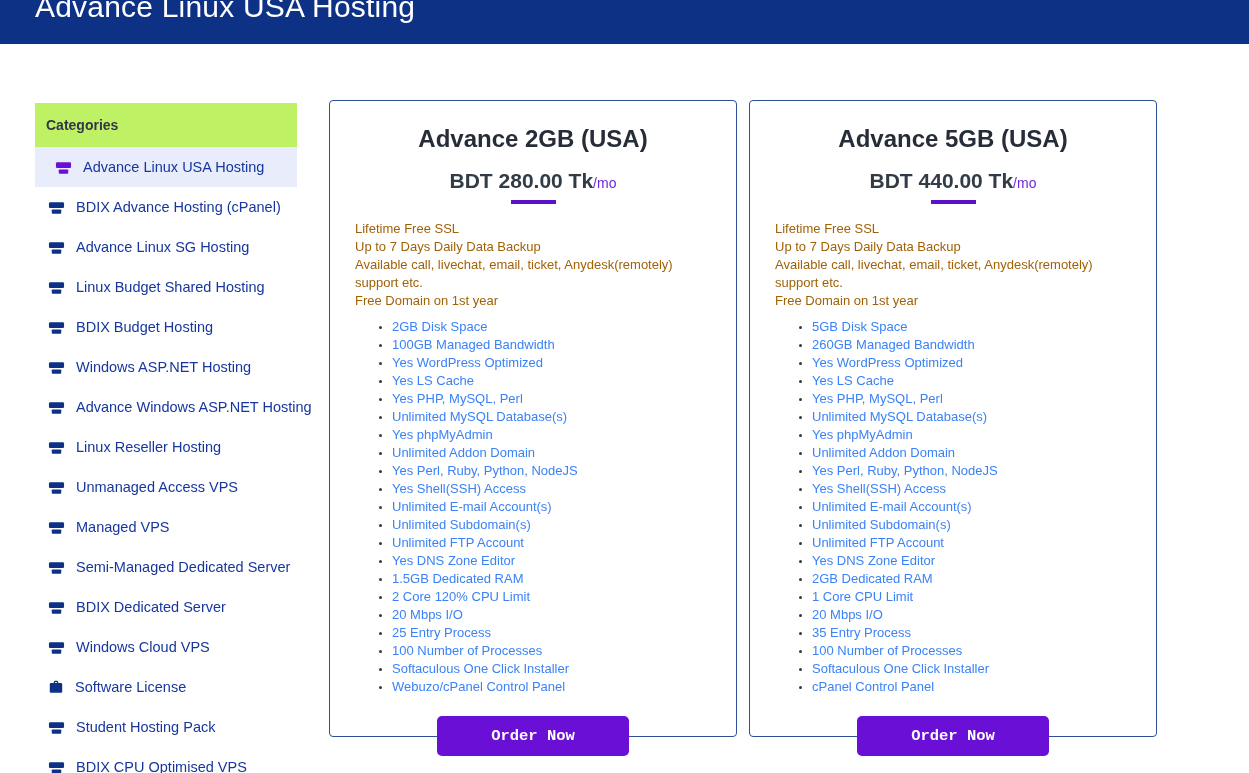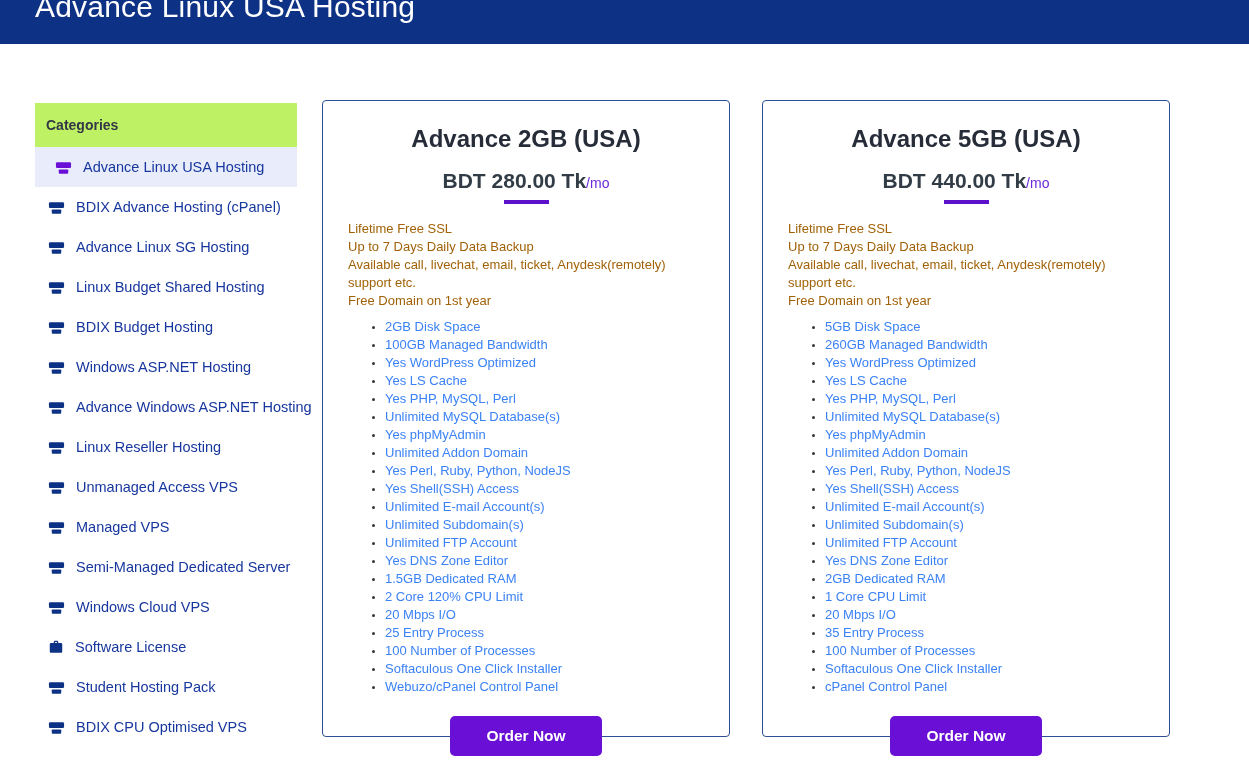--- a/index.html
+++ b/index.html
@@ -48,21 +48,21 @@
     text-decoration: none;
     color: #17379e;
     font-size: 14.5px;
     font-weight: 500;
     white-space: nowrap;
   }
   .side-item .icon { display: inline-flex; color: #0d3185; flex: none; }
   .side-item.active { background: #e9edfb; padding-left: 20px; }
   .side-item.active .icon { color: #6a0fd6; }
   
-  .plans { display: flex; gap: 32px; margin-left: 25px; }
+  .plans { display: flex; gap: 12px; margin-left: 32px; }
   .plan-card {
     position: relative;
     width: 408px;
     height: 637px;
     border: 1px solid #2d4f96;
     border-radius: 4px;
     background: #ffffff;
   }
   .plan-title {
     margin-top: 24px;
@@ -96,27 +96,27 @@
     font-size: 13px;
     line-height: 18px;
     color: #3b82f6;
   }
   .plan-features li::marker { font-size: 10px; color: #33383d; }
   .order-btn {
     position: absolute;
     bottom: -20px;
     left: 50%;
     transform: translateX(-50%);
-    width: 152px;
+    width: 192px;
     height: 40px;
     border: none;
     border-radius: 5px;
     background: #6a0fd6;
     color: #ffffff;
-    font-family: Liberation Sans, sans-serif;
+    font-family: Liberation Mono, monospace;
     font-size: 15.5px;
     font-weight: 700;
     cursor: pointer;
   }
 </style>
 </head>
 <body>
 
 <header class="page-header">
   <h1>Advance Linux USA Hosting</h1>
@@ -229,20 +229,29 @@
   <a class="side-item">
     <span class="icon">
             <svg width="17" height="17" viewBox="0 0 18 18" aria-hidden="true">
               <rect x="1" y="3.5" width="16" height="6" rx="1.3" fill="currentColor"></rect>
               <rect x="4" y="11" width="10" height="4.5" rx="1" fill="currentColor"></rect>
             </svg>
           </span>
     <span>Semi-Managed Dedicated Server</span>
   </a>
 
+  <a class="side-item">
+    <span class="icon">
+            <svg width="17" height="17" viewBox="0 0 18 18" aria-hidden="true">
+              <rect x="1" y="3.5" width="16" height="6" rx="1.3" fill="currentColor"></rect>
+              <rect x="4" y="11" width="10" height="4.5" rx="1" fill="currentColor"></rect>
+            </svg>
+          </span>
+    <span>BDIX Dedicated Server</span>
+  </a>
 
   <a class="side-item">
     <span class="icon">
             <svg width="17" height="17" viewBox="0 0 18 18" aria-hidden="true">
               <rect x="1" y="3.5" width="16" height="6" rx="1.3" fill="currentColor"></rect>
               <rect x="4" y="11" width="10" height="4.5" rx="1" fill="currentColor"></rect>
             </svg>
           </span>
     <span>Windows Cloud VPS</span>
   </a>

